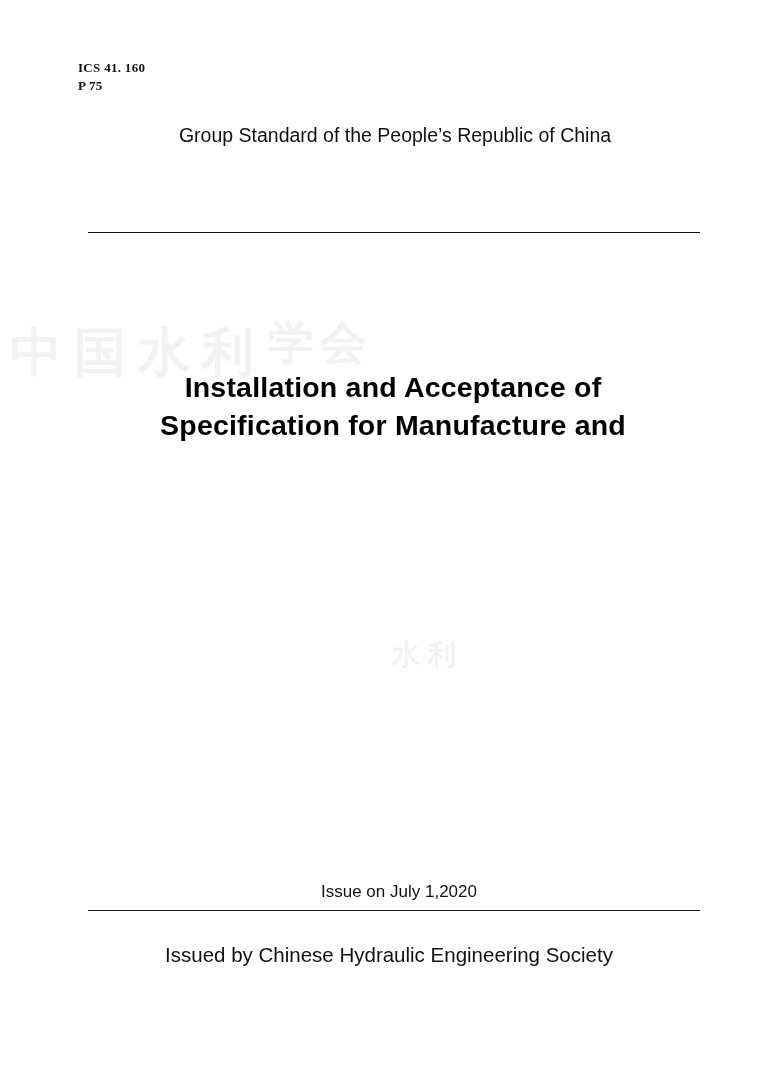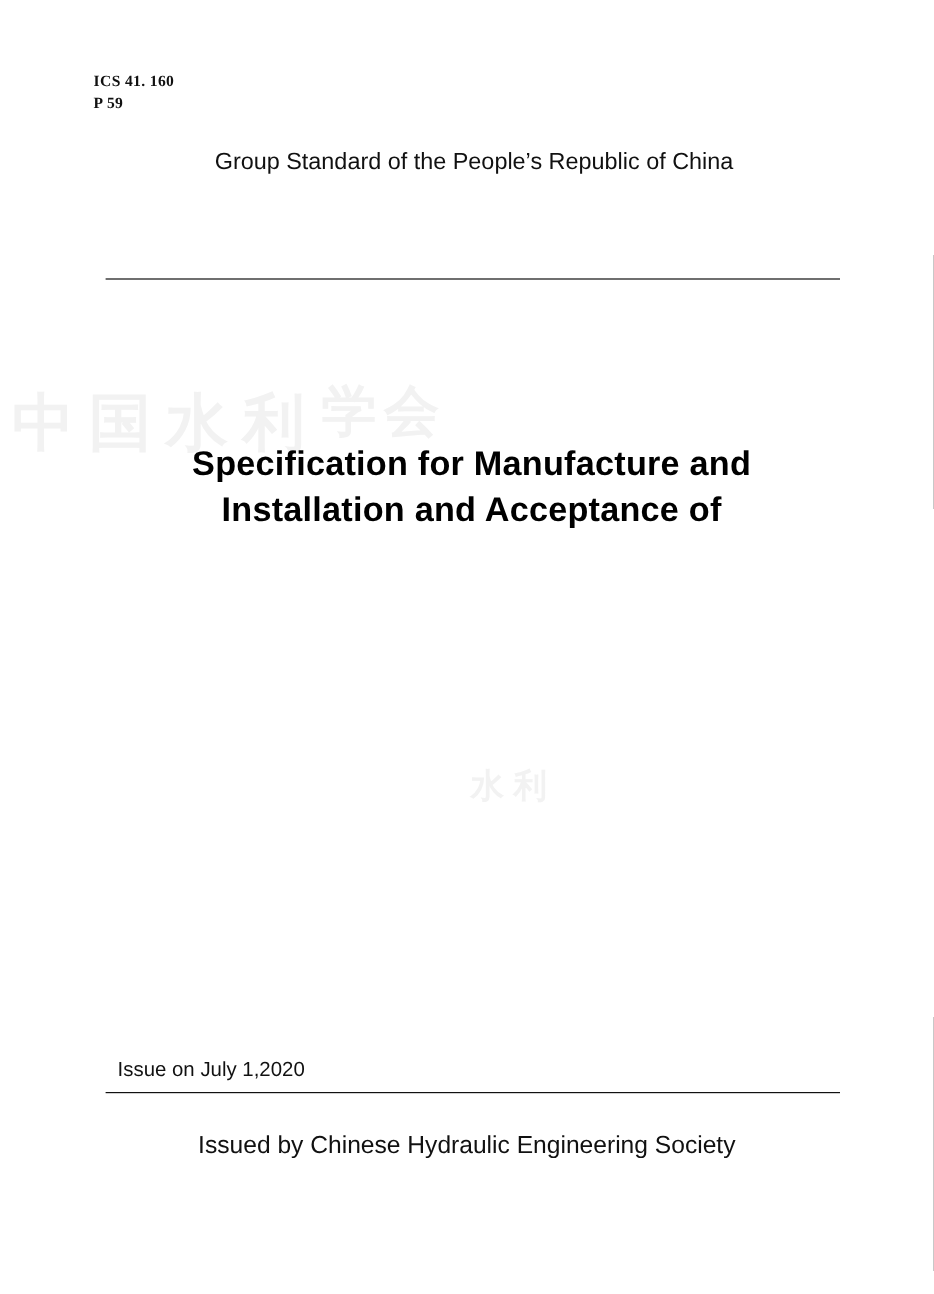--- a/index.html
+++ b/index.html
@@ -81,21 +81,21 @@
     line-height: 38px;
     color: #000;
     letter-spacing: 0.2px;
   }
   .dates-row {
     position: absolute;
     left: 88px;
     right: 78px;
     top: 882px;
     display: flex;
-    justify-content: flex-start;
+    justify-content: center;
     align-items: baseline;
     font-family: "Liberation Sans", sans-serif;
     font-size: 17px;
     color: #111;
   }
   .dates-row .issue { margin-left: 10px; }
   .dates-row .implemented { margin-right: 6px; }
   .rule-bottom {
     position: absolute;
     left: 88px;
@@ -118,31 +118,31 @@
 <body>
 
 <div class="page">
 
   <div class="ghost ghost-a">中国水利</div>
   <div class="ghost ghost-b">学会</div>
   <div class="ghost ghost-c">水利</div>
 
   <div class="ics-block">
     <div>ICS 41. 160</div>
-    <div>P 59</div>
+    <div>P 75</div>
   </div>
 
   <div class="std-org">Group Standard of the People’s Republic of China</div>
 
 
   <div class="rule-top"></div>
 
   <div class="doc-title">
+    <div>Installation and Acceptance of</div>
     <div>Specification for Manufacture and</div>
-    <div>Installation and Acceptance of</div>
   </div>
 
   <div class="dates-row">
     <div class="issue">Issue on July 1,2020</div>
   </div>
 
   <div class="rule-bottom"></div>
 
   <div class="publisher">Issued by Chinese Hydraulic Engineering Society</div>
 

